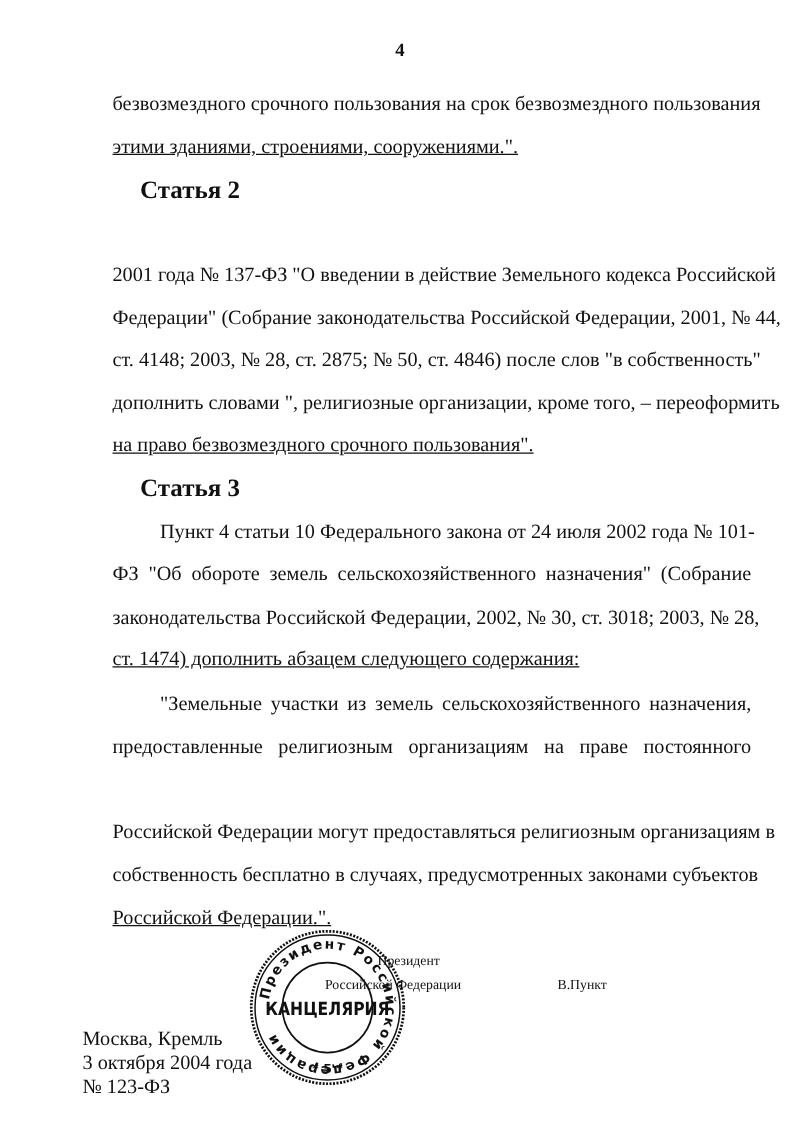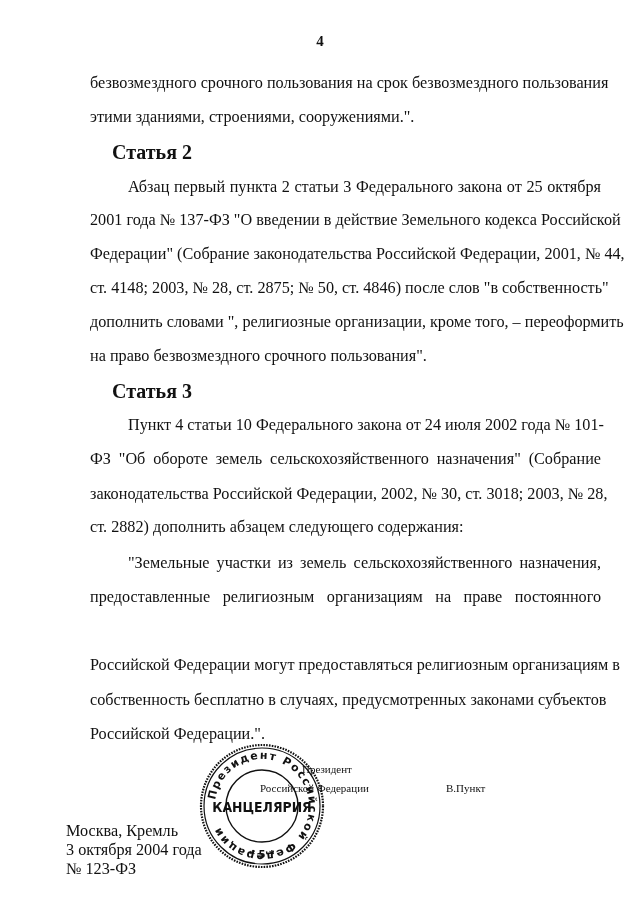--- a/index.html
+++ b/index.html
@@ -3,50 +3,49 @@
 <meta charset="utf-8">
 <style>
   html, body { margin: 0; padding: 0; background: #ffffff; }
   body { width: 640px; height: 900px; position: relative; overflow: hidden;
          font-family: "Liberation Serif", "DejaVu Serif", serif; color: #111; }
   .page { position: absolute; left: 0; top: 0; width: 640px; height: 900px; background: #fff; }
   .page-num { position: absolute; top: 33px; left: 0; width: 640px; text-align: center;
               font-weight: bold; font-size: 15px; }
   .line { position: absolute; left: 74px; width: 511px; font-size: 16.2px; line-height: 20px;
           white-space: nowrap; text-align: justify; text-align-last: justify; margin-left: 16px; }
-  .line.last { text-align-last: left; }
+  .line.last { text-align-last: left; text-decoration: underline; }
   .line.indent { left: 112px; width: 473px; }
   .heading { position: absolute; left: 112px; font-weight: bold; font-size: 20px; line-height: 20px; }
   .sig { position: absolute; font-size: 11px; line-height: 20px; white-space: nowrap; }
   .footer { position: absolute; left: 66px; font-size: 16.2px; line-height: 19px; white-space: nowrap; text-align: right; }
   .stamp { position: absolute; left: 198px; top: 742px; width: 128px; height: 128px; }
 </style>
 </head>
 <body>
 
 <div class="page">
 
   <div class="page-num">4</div>
 
   <div class="line" style="top:73px">безвозмездного срочного пользования на срок безвозмездного пользования</div>
   <div class="line last" style="top:107px">этими зданиями, строениями, сооружениями.".</div>
 
   <div class="heading" style="top:142px">Статья 2</div>
-  <div class="line indent" style="top:177px">Абзац первый пункта 2 статьи 3 Федерального закона от 25 октября</div>
   <div class="line" style="top:210px">2001 года № 137-ФЗ "О введении в действие Земельного кодекса Российской</div>
   <div class="line" style="top:244px">Федерации" (Собрание законодательства Российской Федерации, 2001, № 44,</div>
   <div class="line" style="top:278px">ст. 4148; 2003, № 28, ст. 2875; № 50, ст. 4846) после слов "в собственность"</div>
   <div class="line" style="top:312px">дополнить словами ", религиозные организации, кроме того, – переоформить</div>
   <div class="line last" style="top:346px">на право безвозмездного срочного пользования".</div>
 
   <div class="heading" style="top:381px">Статья 3</div>
   <div class="line indent" style="top:415px">Пункт 4 статьи 10 Федерального закона от 24 июля 2002 года № 101-</div>
   <div class="line" style="top:449px">ФЗ "Об обороте земель сельскохозяйственного назначения" (Собрание</div>
   <div class="line" style="top:484px">законодательства Российской Федерации, 2002, № 30, ст. 3018; 2003, № 28,</div>
-  <div class="line last" style="top:517px">ст. 2882) дополнить абзацем следующего содержания:</div>
+  <div class="line last" style="top:517px">ст. 1474) дополнить абзацем следующего содержания:</div>
 
   <div class="line indent" style="top:553px">"Земельные участки из земель сельскохозяйственного назначения,</div>
   <div class="line" style="top:587px">предоставленные религиозным организациям на праве постоянного</div>
   <div class="line" style="top:655px">Российской Федерации могут предоставляться религиозным организациям в</div>
   <div class="line" style="top:690px">собственность бесплатно в случаях, предусмотренных законами субъектов</div>
   <div class="line last" style="top:724px">Российской Федерации.".</div>
 
   <div class="sig" style="left:302px; top:759px">Президент</div>
   <div class="sig" style="left:260px; top:778px">Российской Федерации</div>
   <div class="sig" style="left:446px; top:778px">В.Пункт</div>

